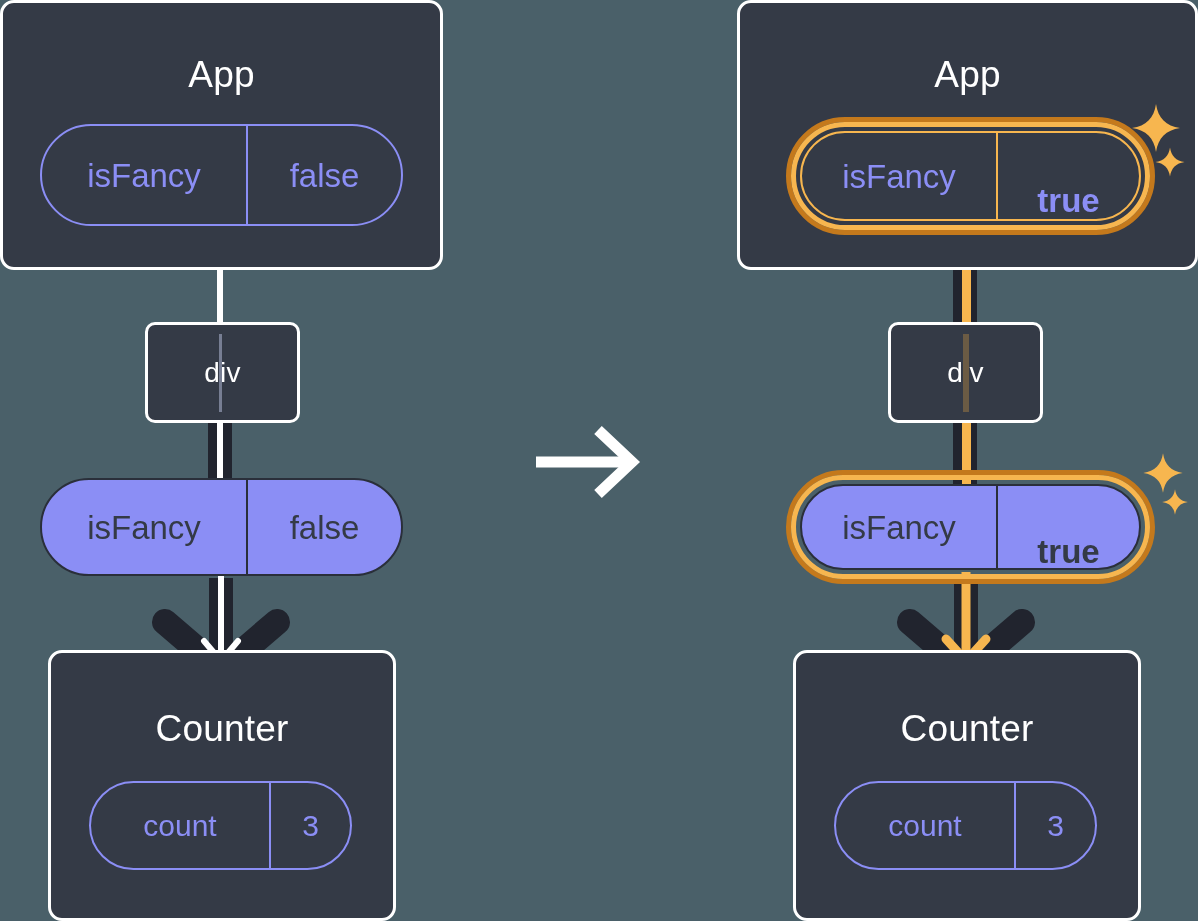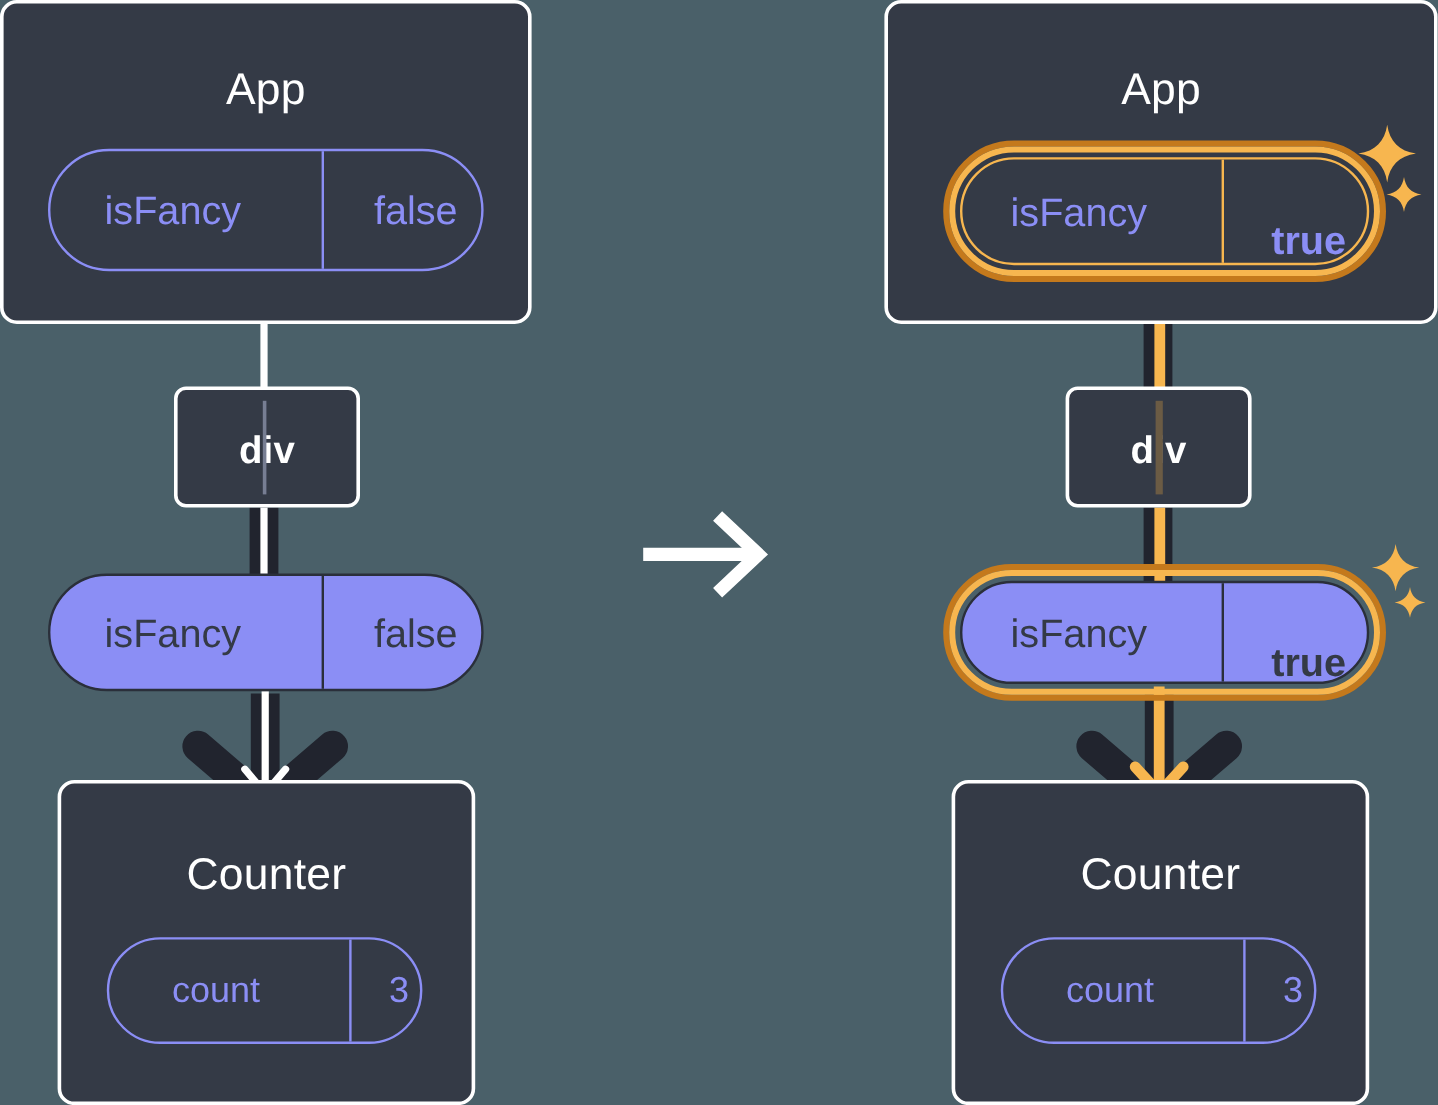--- a/index.html
+++ b/index.html
@@ -43,32 +43,31 @@
     right: 0;
     text-align: center;
     color: #ffffff;
     font-size: 37px;
     font-weight: 400;
     letter-spacing: 0.2px;
     line-height: 1;
     white-space: nowrap;
   }
   .comp-title.div-title {
-    font-size: 32px;
-    font-weight: 700;
+    font-size: 28px;
+    font-weight: 400;
   }
 
   
   .pill {
     position: absolute;
     display: flex;
     align-items: stretch;
     box-sizing: border-box;
     z-index: 8;
-    gap: 22px;
   }
   .pill-outline {
     border: 2px solid #8b8ef5;
     border-radius: 999px;
     background: transparent;
   }
   .pill-outline .pill-key,
   .pill-outline .pill-val {
     color: #8b8ef5;
   }

